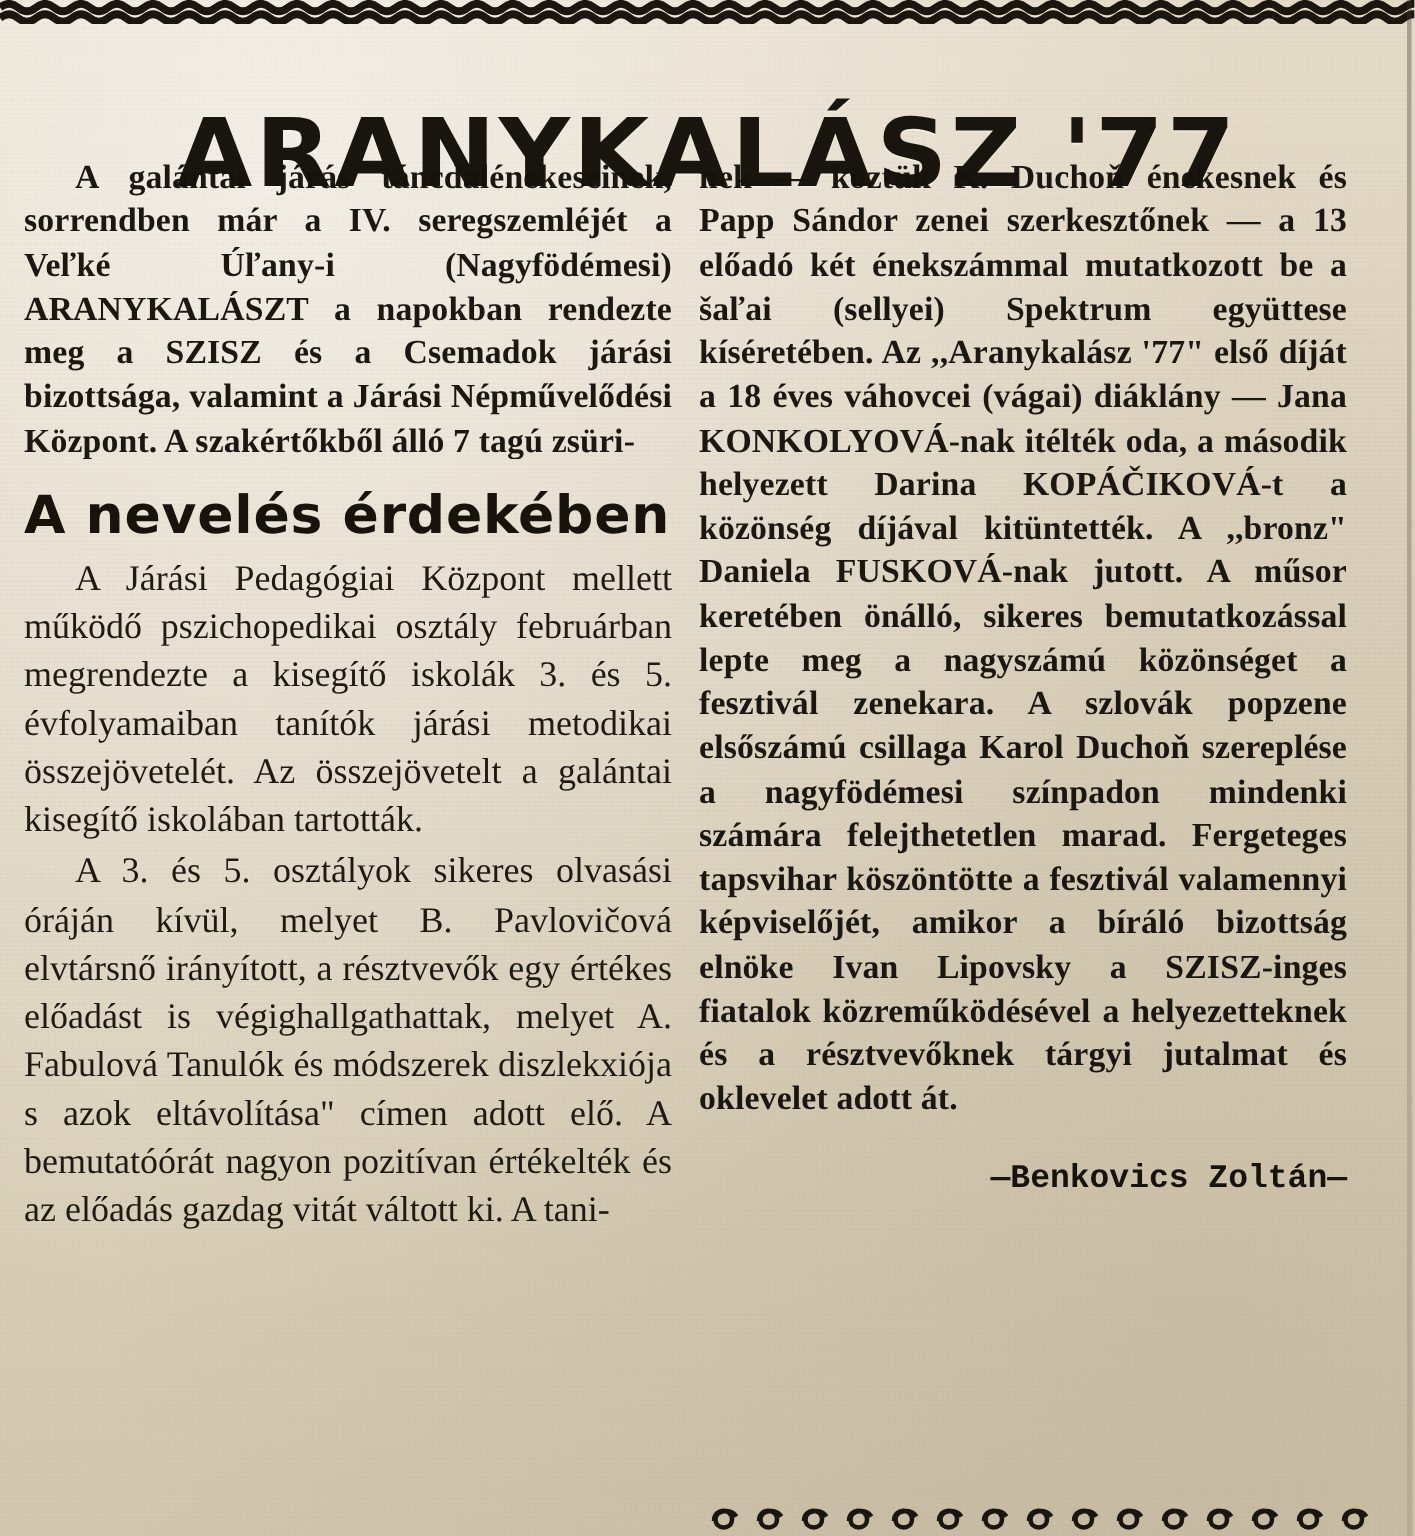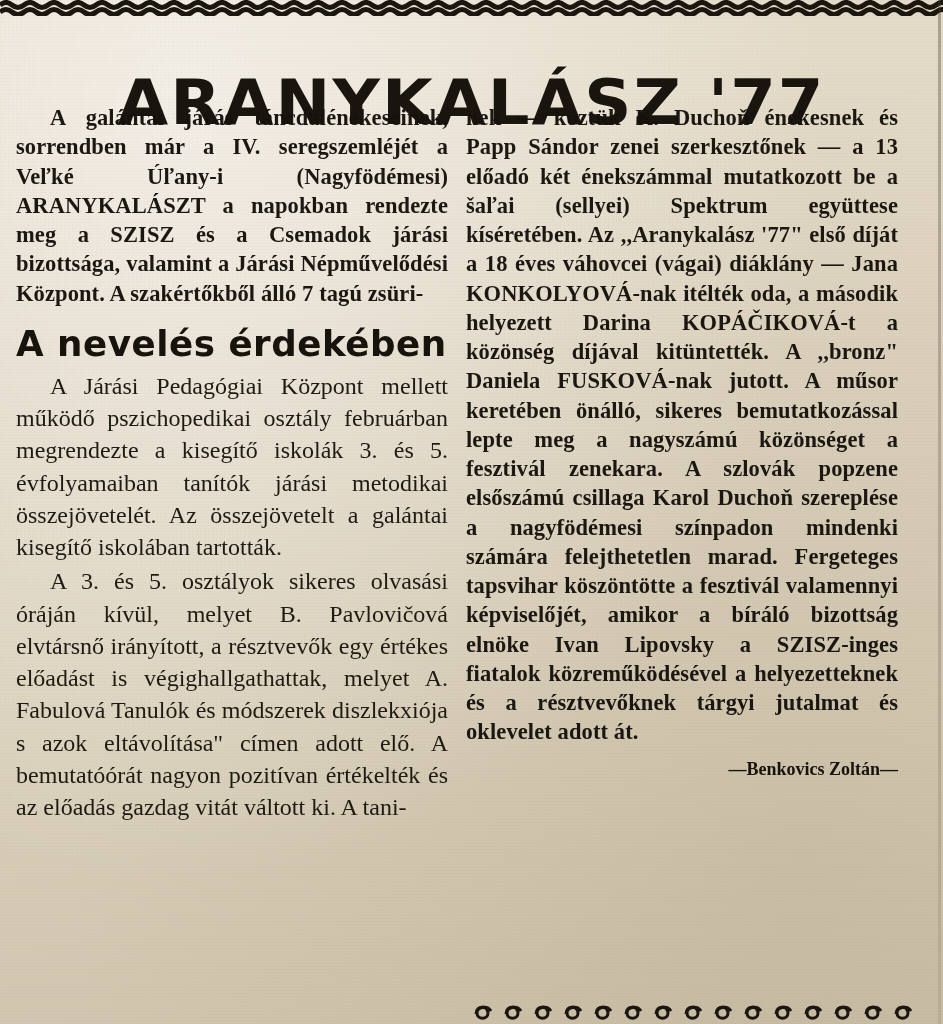--- a/index.html
+++ b/index.html
@@ -125,26 +125,26 @@
     font-weight: 700;
     font-size: 35px;
     color: #16120c;
     margin: 16px 0 6px 0;
     letter-spacing: 0.5px;
     transform: scaleX(1.02);
     transform-origin: left center;
   }
 
   .byline {
-    font-family: Liberation Serif, serif;
-    font-weight: 700;
-    font-size: 18px;
+    font-family: Liberation Mono, monospace;
+    font-weight: 700;
+    font-size: 22px;
     color: #16120c;
     text-align: right;
-    margin-top: 12px;
+    margin-top: 26px;
   }
 
   p { margin: 0 0 2px 0; }
 
   
   .ink-fade { opacity: 0.97; }
 </style>
 </head>
 <body>
 

